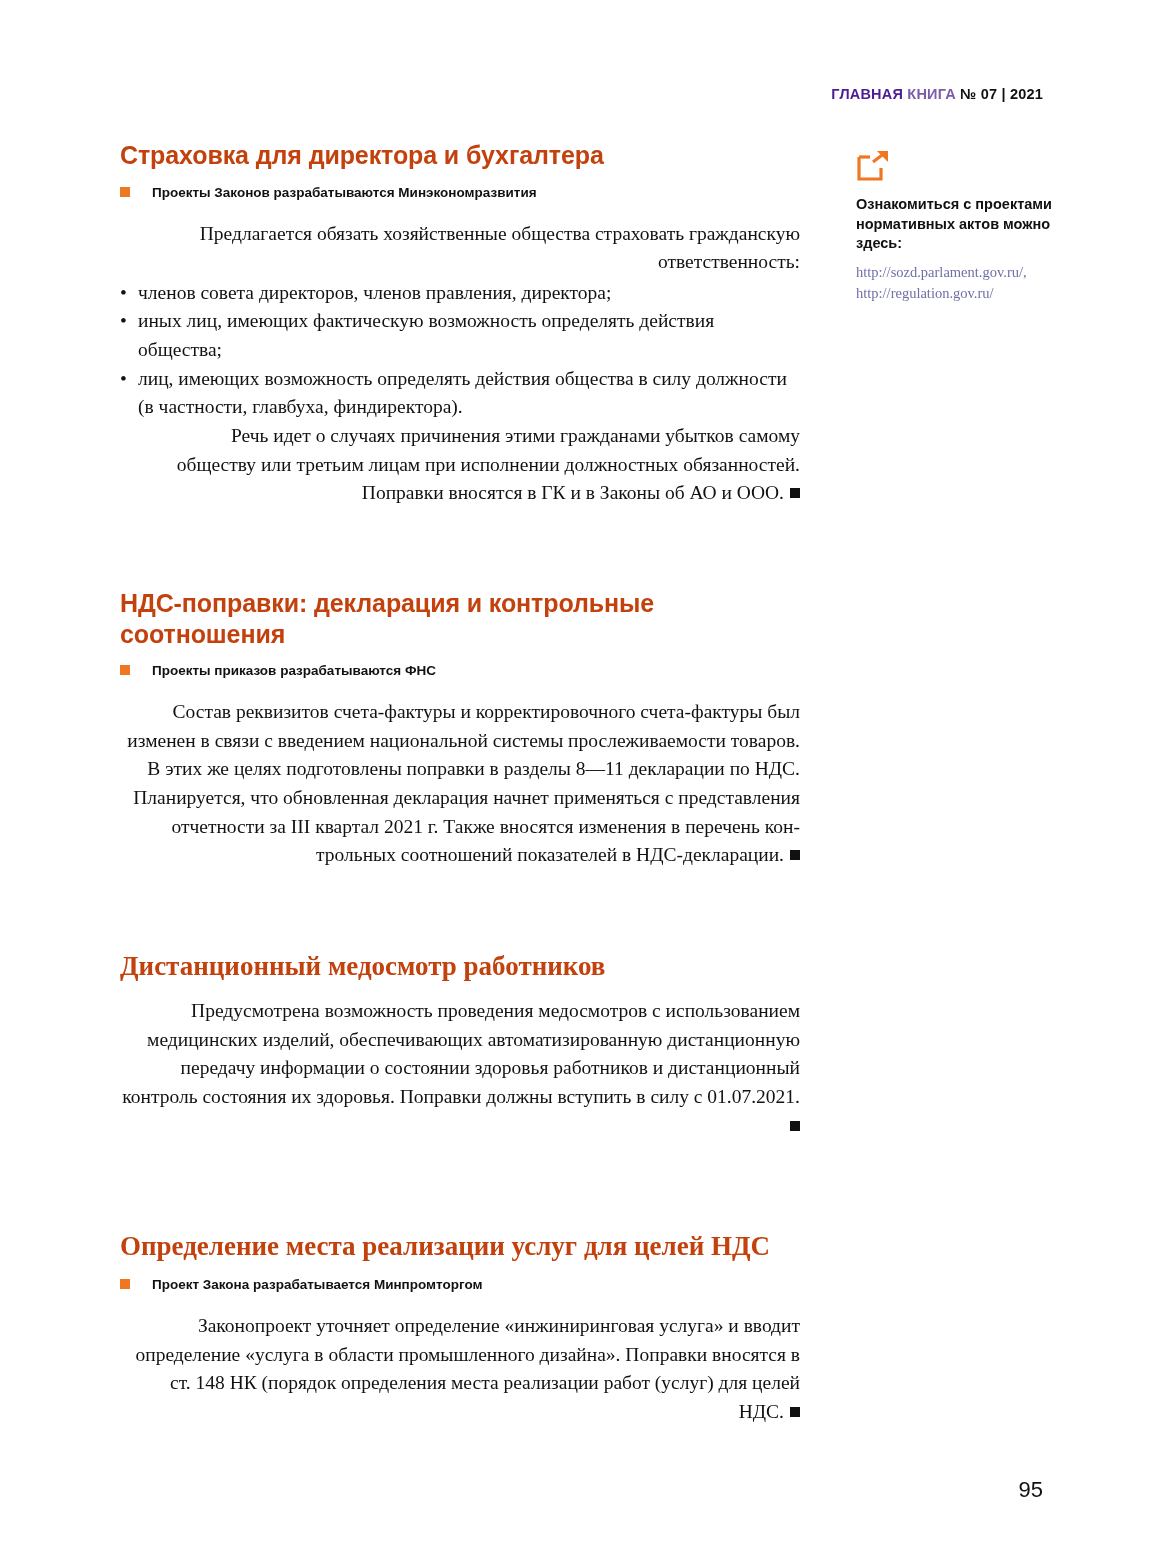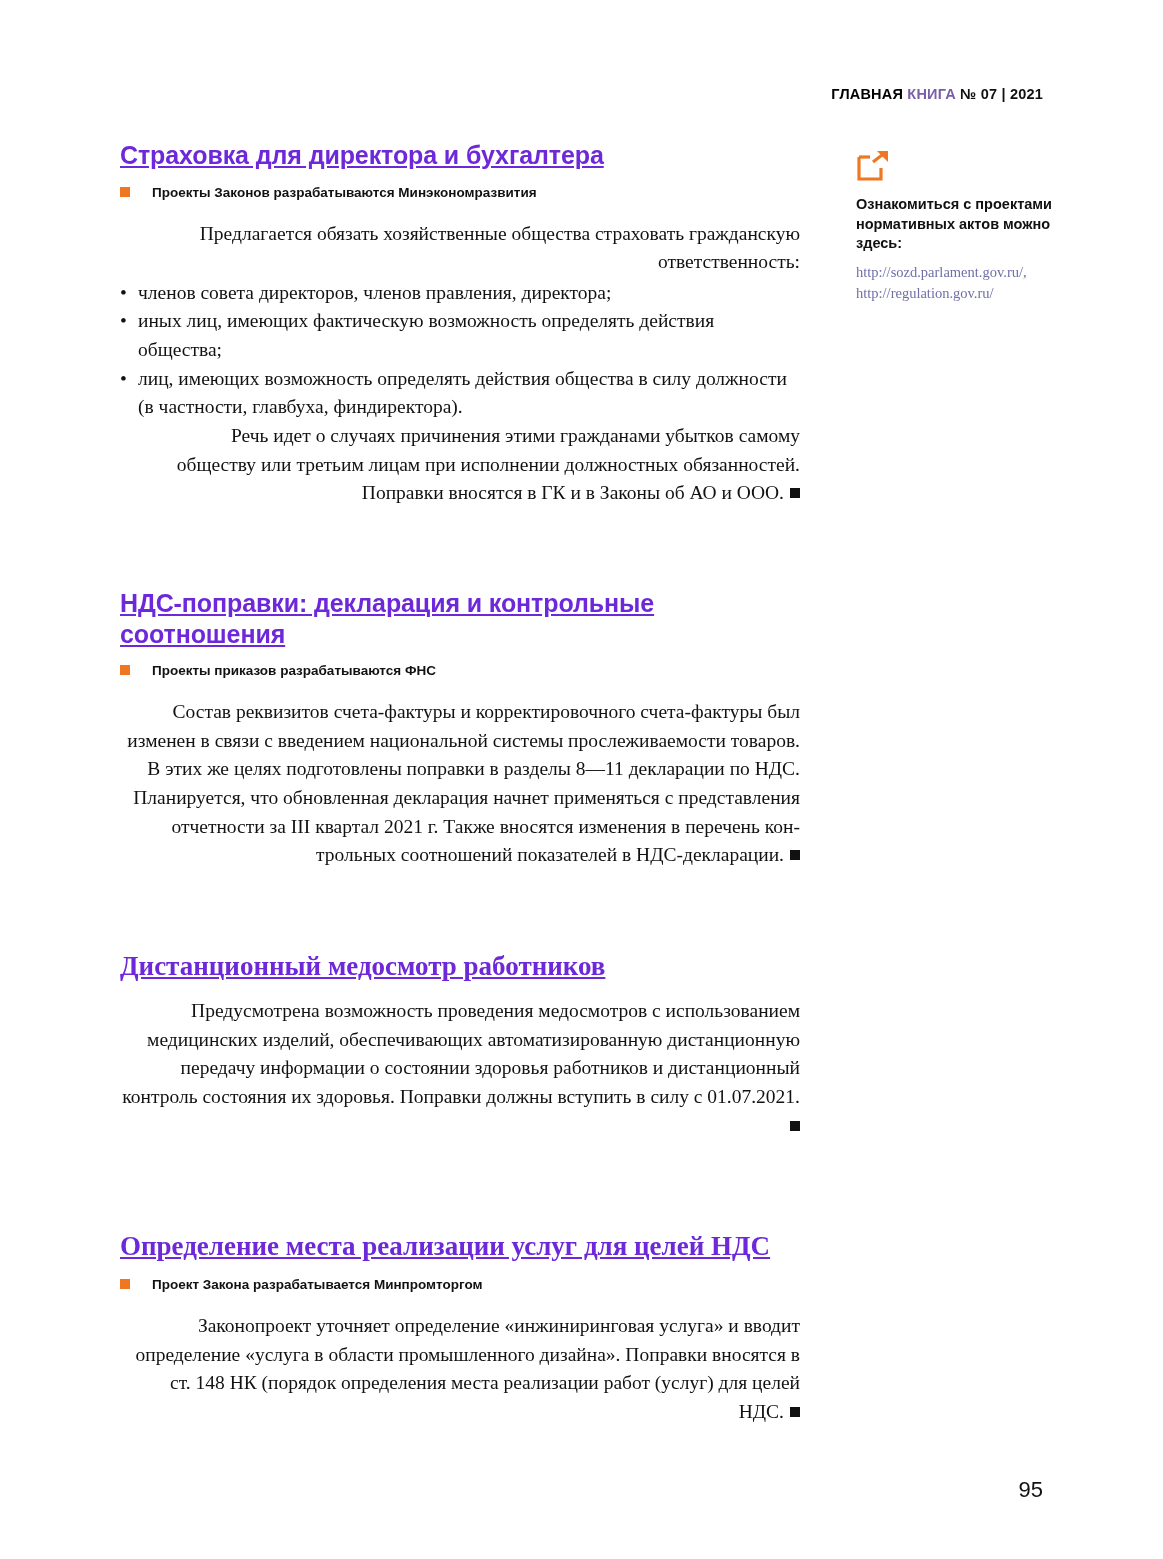--- a/index.html
+++ b/index.html
@@ -24,43 +24,42 @@
   .running-head {
     position: absolute;
     top: 86px;
     right: 120px;
     font-family: "Liberation Sans", sans-serif;
     font-size: 14.5px;
     font-weight: bold;
     letter-spacing: 0.2px;
     white-space: nowrap;
   }
-  .running-head .rh-black { color: #000000; }
+  .running-head .rh-black { color: #4c1d95; }
   .running-head .rh-accent { color: #7b5ea7; }
   .running-head .rh-num { color: #111111; }
 
   
   .content {
     position: absolute;
     left: 120px;
     top: 140px;
     width: 680px;
   }
 
   .article { margin-bottom: 34px; }
 
   h2.art-title {
     font-family: "Liberation Sans", sans-serif;
     font-size: 25px;
     line-height: 1.22;
     font-weight: bold;
-    color: #6d28d9;
+    color: #c2410c;
     margin: 0 0 14px 0;
     letter-spacing: -0.1px;
-    text-decoration: underline;
   }
   h2.art-title.serif-title {
     font-family: "Liberation Serif", serif;
     font-size: 27px;
     letter-spacing: 0;
   }
 
   .kicker {
     font-family: "Liberation Sans", sans-serif;
     font-size: 13.5px;

